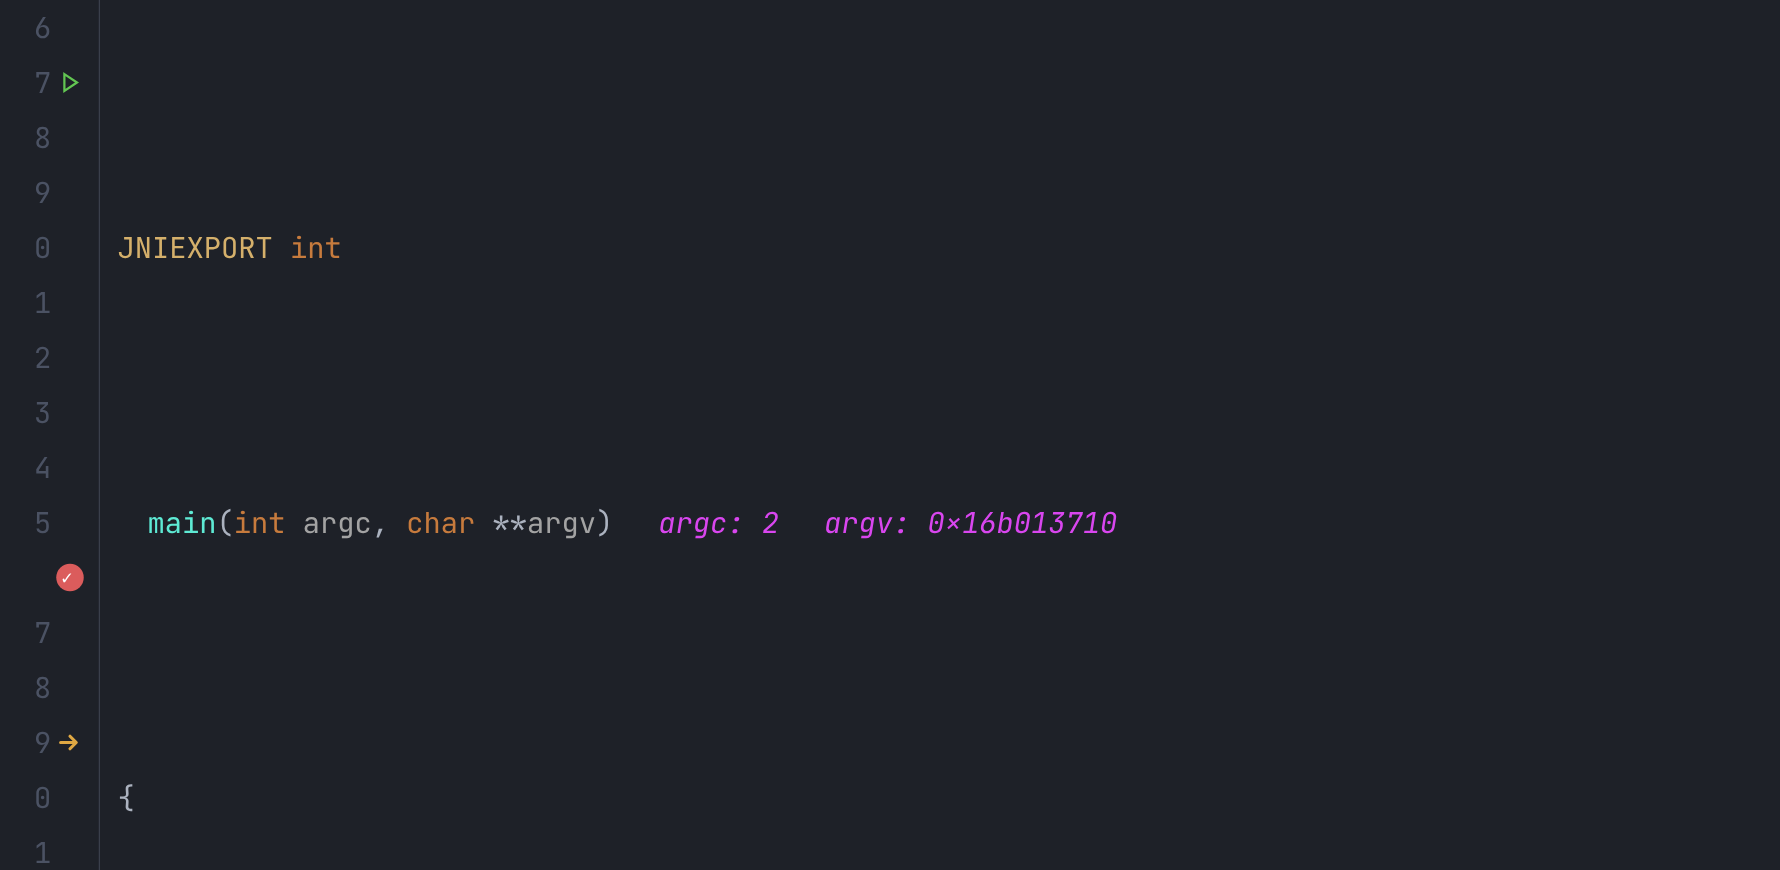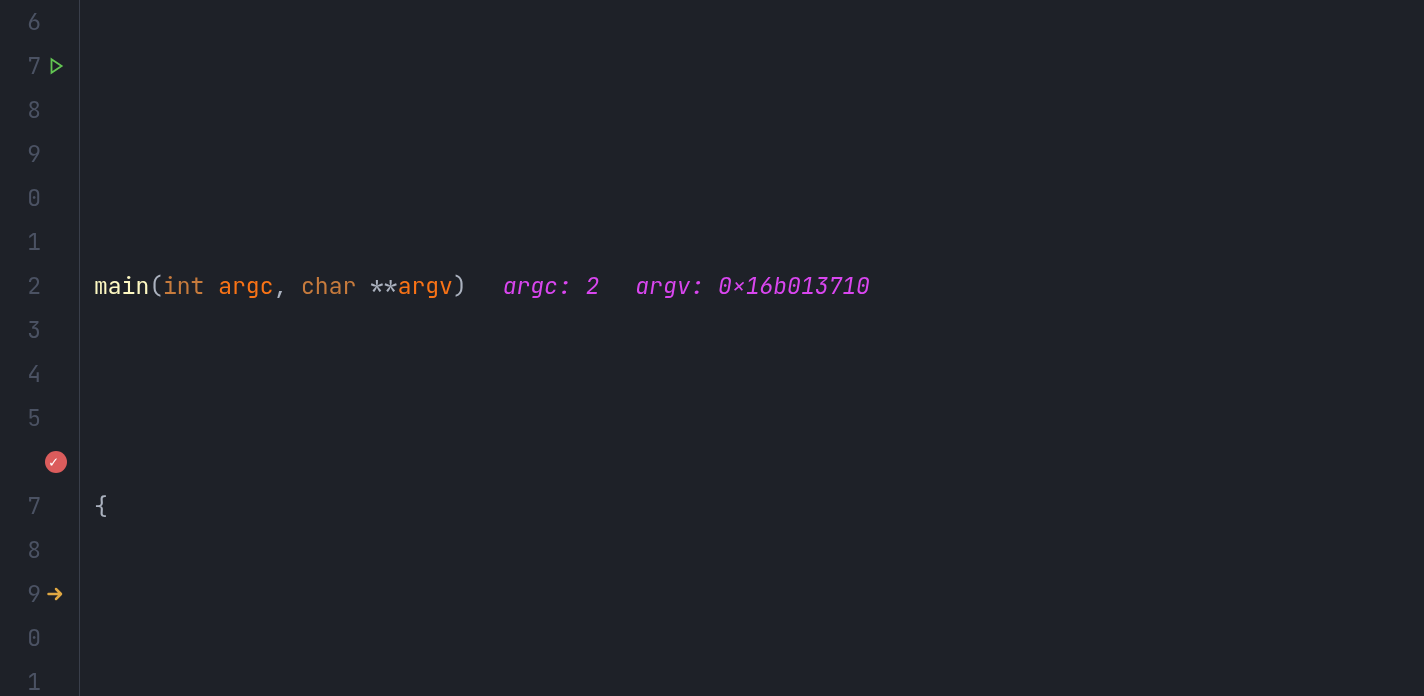--- a/index.html
+++ b/index.html
@@ -75,22 +75,22 @@
     align-items: center;
     position: relative;
   }
   .line .code-text {
     white-space: pre;
   }
 
   
   .kw-macro { color: #d5b06b; }         
   .kw-type  { color: #c77b3d; }         
-  .fn       { color: #fef9c3; }         
-  .ident    { color: #f97316; }
+  .fn       { color: #5eead4; margin-left: 24px; }         
+  .ident    { color: #a3a3a3; }
   .punct    { color: #abb2bf; }
 
   
   .hint {
     color: #d946ef;
     font-style: italic;
   }
   .hint-sep { display: inline-block; width: 36px; }
 </style>
 </head>
@@ -171,20 +171,21 @@
     </div>
     <div class="gutter-line">
       <span class="gutter-num">1</span>
       <span class="gutter-icon"></span>
     </div>
   </div>
 
   <div class="code">
 
     
+    <div class="line"><span class="code-text"><span class="kw-macro">JNIEXPORT</span> <span class="kw-type">int</span></span></div>
 
     
     <div class="line"><span class="code-text"><span class="fn">main</span><span class="punct">(</span><span class="kw-type">int</span> <span class="ident">argc</span><span class="punct">, </span><span class="kw-type">char</span> <span class="punct">**</span><span class="ident">argv</span><span class="punct">)</span><span class="hint-sep"></span><span class="hint">argc: 2</span><span class="hint-sep"></span><span class="hint">argv: 0x16b013710</span></span></div>
 
     
     <div class="line"><span class="code-text"><span class="punct">{</span></span></div>
 
     
     
 

